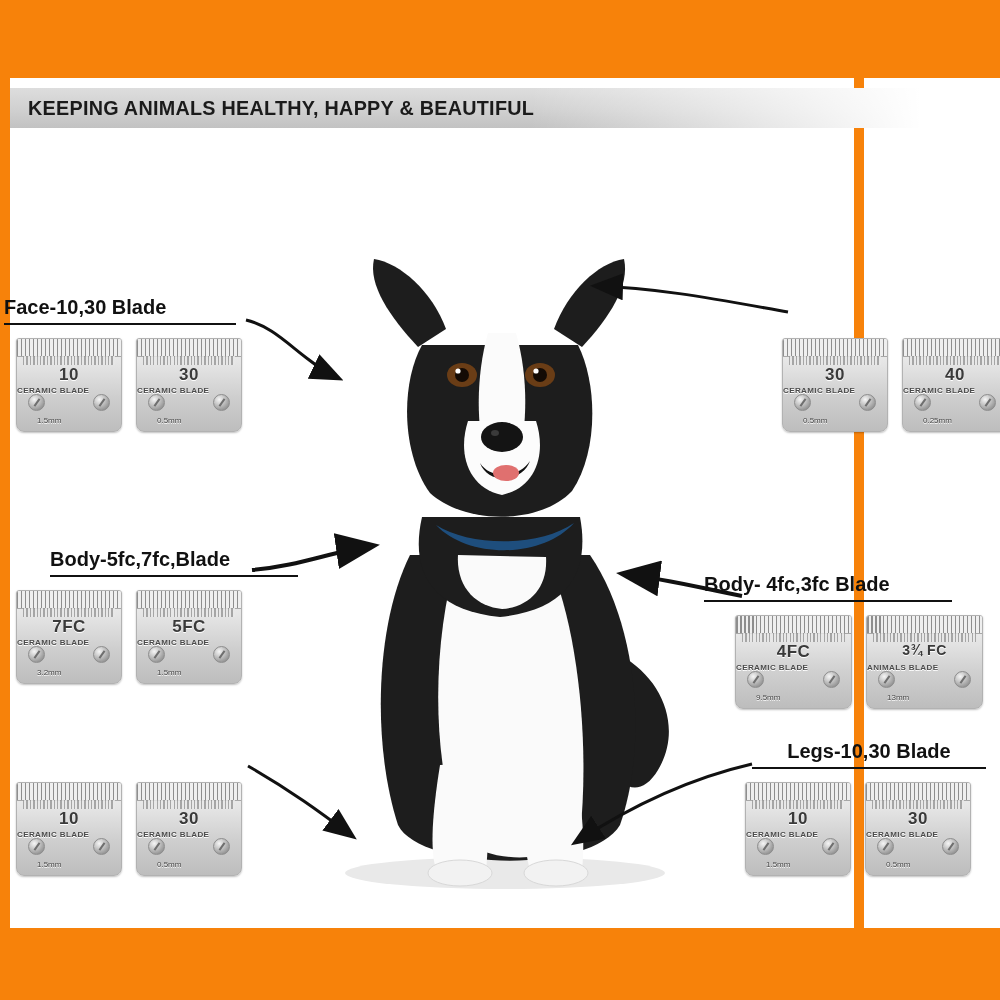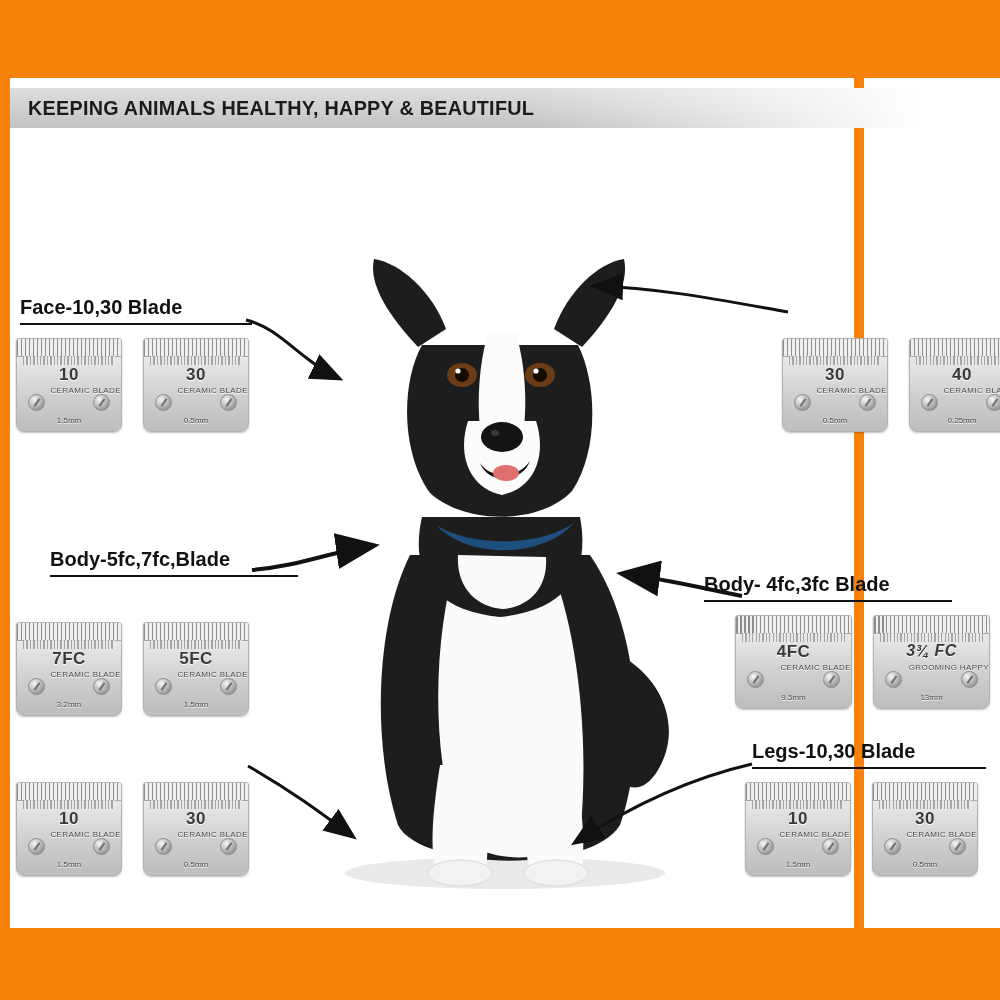--- a/index.html
+++ b/index.html
@@ -42,21 +42,21 @@
   .label{
     position:absolute;
     font-size:20px;font-weight:bold;color:#111;
     white-space:nowrap;
     padding-bottom:4px;
   }
   .label.left{border-bottom:2px solid #111;}
   .label.right{border-bottom:2px solid #111;}
 
   
-  .blade-group{position:absolute;display:flex;gap:21px;}
+  .blade-group{position:absolute;display:flex;gap:14px;}
   .blade{
     width:104px;height:92px;position:relative;
     background:linear-gradient(to bottom,#f2f2f2 0%,#e3e3e3 30%,#cfcfcf 62%,#bdbdbd 100%);
     border:1px solid #b2b2b2;
     border-radius:3px 3px 8px 8px;
     box-shadow:0 1px 2px rgba(0,0,0,.25);
     overflow:hidden;
   }
   .blade .teeth{
     position:absolute;left:0;top:0;width:100%;height:17px;
@@ -67,29 +67,29 @@
     position:absolute;left:6px;top:17px;width:92px;height:9px;
     background:repeating-linear-gradient(to right,#9a9a9a 0 1.3px,#e8e8e8 1.3px 3.4px);
     opacity:.85;
   }
   .blade .num{
     position:absolute;left:0;right:0;top:26px;text-align:center;
     font-size:17px;font-weight:bold;color:#3a3a3a;
     text-shadow:0 1px 0 #fff;
     letter-spacing:.5px;
   }
-  .blade .num.small{font-size:16px;font-style:italic;}
+  .blade .num.small{font-size:14px;}
   .blade .sub{
-    position:absolute;left:0;right:0;top:47px;text-align:right;
-    font-size:8px;font-weight:normal;color:#4a4a4a;letter-spacing:.4px;
+    position:absolute;left:0;right:0;top:47px;text-align:left;
+    font-size:8px;font-weight:bold;color:#4a4a4a;letter-spacing:.4px;
     text-shadow:0 1px 0 #fff;
   }
   .blade .mm{
-    position:absolute;left:0;right:0;bottom:6px;text-align:center;
-    font-size:8px;color:#4a4a4a;text-shadow:0 1px 0 #fff;
+    position:absolute;left:0;right:0;bottom:6px;
+    font-size:8px;color:#4a4a4a;text-shadow:0 1px 0 #fff;padding-left:20px;
   }
   .blade .screw{
     position:absolute;bottom:20px;width:15px;height:15px;border-radius:50%;
     background:radial-gradient(circle at 35% 30%,#f6f6f6,#9d9d9d 70%,#7c7c7c 100%);
     border:1px solid #8d8d8d;
   }
   .blade .screw.l{left:11px;}
   .blade .screw.r{right:11px;}
   .blade .screw:after{
     content:"";position:absolute;left:50%;top:3px;width:2px;height:9px;
@@ -153,21 +153,21 @@
       <ellipse cx="172" cy="150" rx="7" ry="7" fill="#140b05"></ellipse>
       <ellipse cx="168" cy="146" rx="2.6" ry="2.6" fill="#ffffff"></ellipse>
       <ellipse cx="250" cy="150" rx="15" ry="12" fill="#6a3d16"></ellipse>
       <ellipse cx="250" cy="150" rx="7" ry="7" fill="#140b05"></ellipse>
       <ellipse cx="246" cy="146" rx="2.6" ry="2.6" fill="#ffffff"></ellipse>
 
       <path d="M146 300 C 180 322, 250 322, 284 298 C 252 334, 178 334, 146 300 Z" fill="#1f5f9e" opacity=".75"></path>
     </svg>
   </div>
 
-  <div class="label left" style="left:20px;top:296px;width:232px;">Face-10,30 Blade</div>
+  <div class="label left" style="left:4px;top:296px;width:232px;">Face-10,30 Blade</div>
   <div class="blade-group" style="left:16px;top:338px;">
     <div class="blade">
       <div class="teeth"></div>
       <div class="teeth2"></div>
       <div class="num">10</div>
       <div class="sub">CERAMIC BLADE</div>
       <div class="screw l"></div>
       <div class="screw r"></div>
       <div class="mm">1.5mm</div>
     </div>
@@ -197,21 +197,21 @@
       <div class="teeth2"></div>
       <div class="num">40</div>
       <div class="sub">CERAMIC BLADE</div>
       <div class="screw l"></div>
       <div class="screw r"></div>
       <div class="mm">0.25mm</div>
     </div>
   </div>
 
   <div class="label left" style="left:10px;top:548px;width:248px;margin-left:40px;">Body-5fc,7fc,Blade</div>
-  <div class="blade-group" style="left:16px;top:622px;">
+  <div class="blade-group" style="left:16px;top:590px;">
     <div class="blade">
       <div class="teeth"></div>
       <div class="teeth2"></div>
       <div class="num">7FC</div>
       <div class="sub">CERAMIC BLADE</div>
       <div class="screw l"></div>
       <div class="screw r"></div>
       <div class="mm">3.2mm</div>
     </div>
     <div class="blade">
@@ -233,21 +233,21 @@
       <div class="num">4FC</div>
       <div class="sub">CERAMIC BLADE</div>
       <div class="screw l"></div>
       <div class="screw r"></div>
       <div class="mm">9.5mm</div>
     </div>
     <div class="blade" style="width:115px;">
       <div class="teeth"></div>
       <div class="teeth2" style="width:103px;"></div>
       <div class="num small">3¾ FC</div>
-      <div class="sub">GROOMING HAPPY</div>
+      <div class="sub">ANIMALS BLADE</div>
       <div class="screw l"></div>
       <div class="screw r"></div>
       <div class="mm">13mm</div>
     </div>
   </div>
 
   <div class="blade-group" style="left:16px;top:782px;">
     <div class="blade">
       <div class="teeth"></div>
       <div class="teeth2"></div>
@@ -261,21 +261,21 @@
       <div class="teeth"></div>
       <div class="teeth2"></div>
       <div class="num">30</div>
       <div class="sub">CERAMIC BLADE</div>
       <div class="screw l"></div>
       <div class="screw r"></div>
       <div class="mm">0.5mm</div>
     </div>
   </div>
 
-  <div class="label right" style="left:752px;top:740px;width:234px;">Legs-10,30 Blade</div>
+  <div class="label right" style="left:752px;top:740px;width:234px;text-align:center;">Legs-10,30 Blade</div>
   <div class="blade-group" style="left:745px;top:782px;">
     <div class="blade">
       <div class="teeth"></div>
       <div class="teeth2"></div>
       <div class="num">10</div>
       <div class="sub">CERAMIC BLADE</div>
       <div class="screw l"></div>
       <div class="screw r"></div>
       <div class="mm">1.5mm</div>
     </div>

